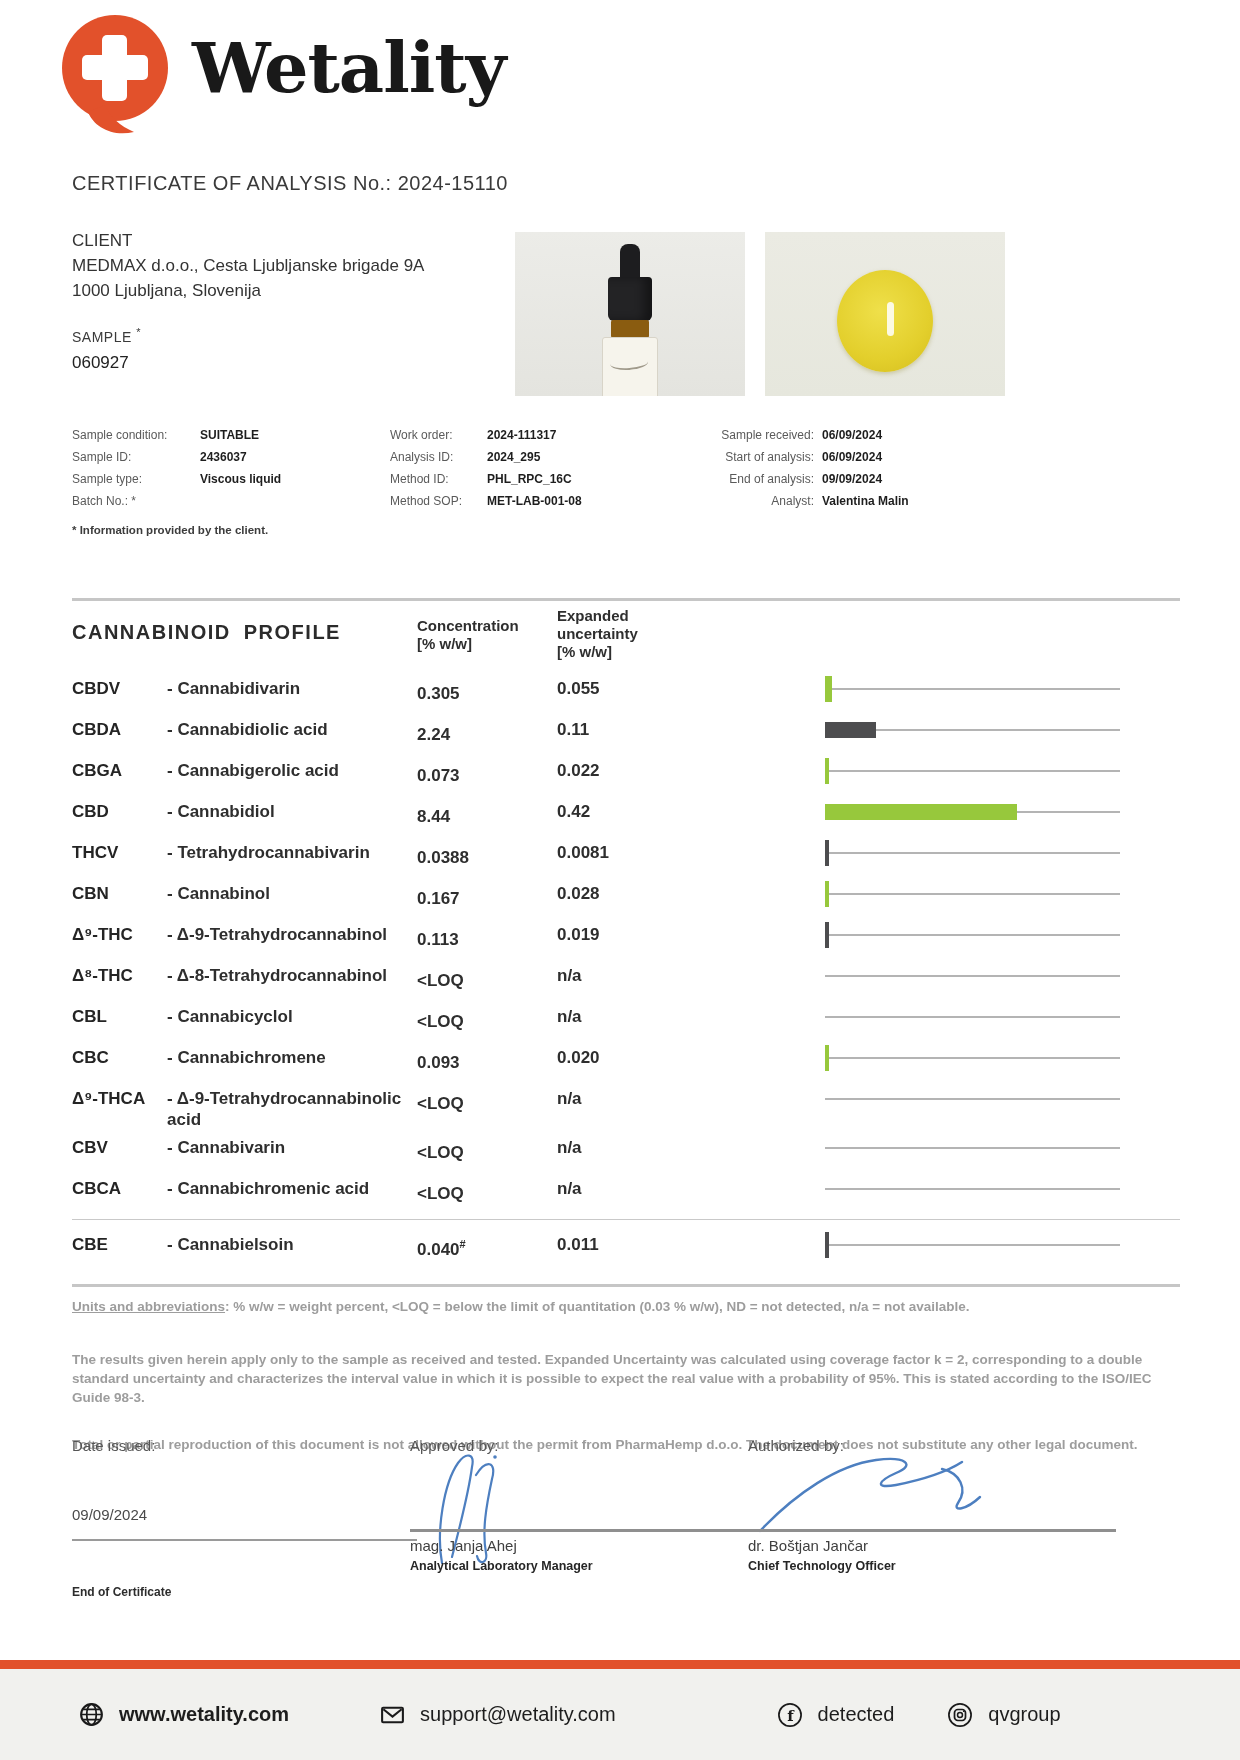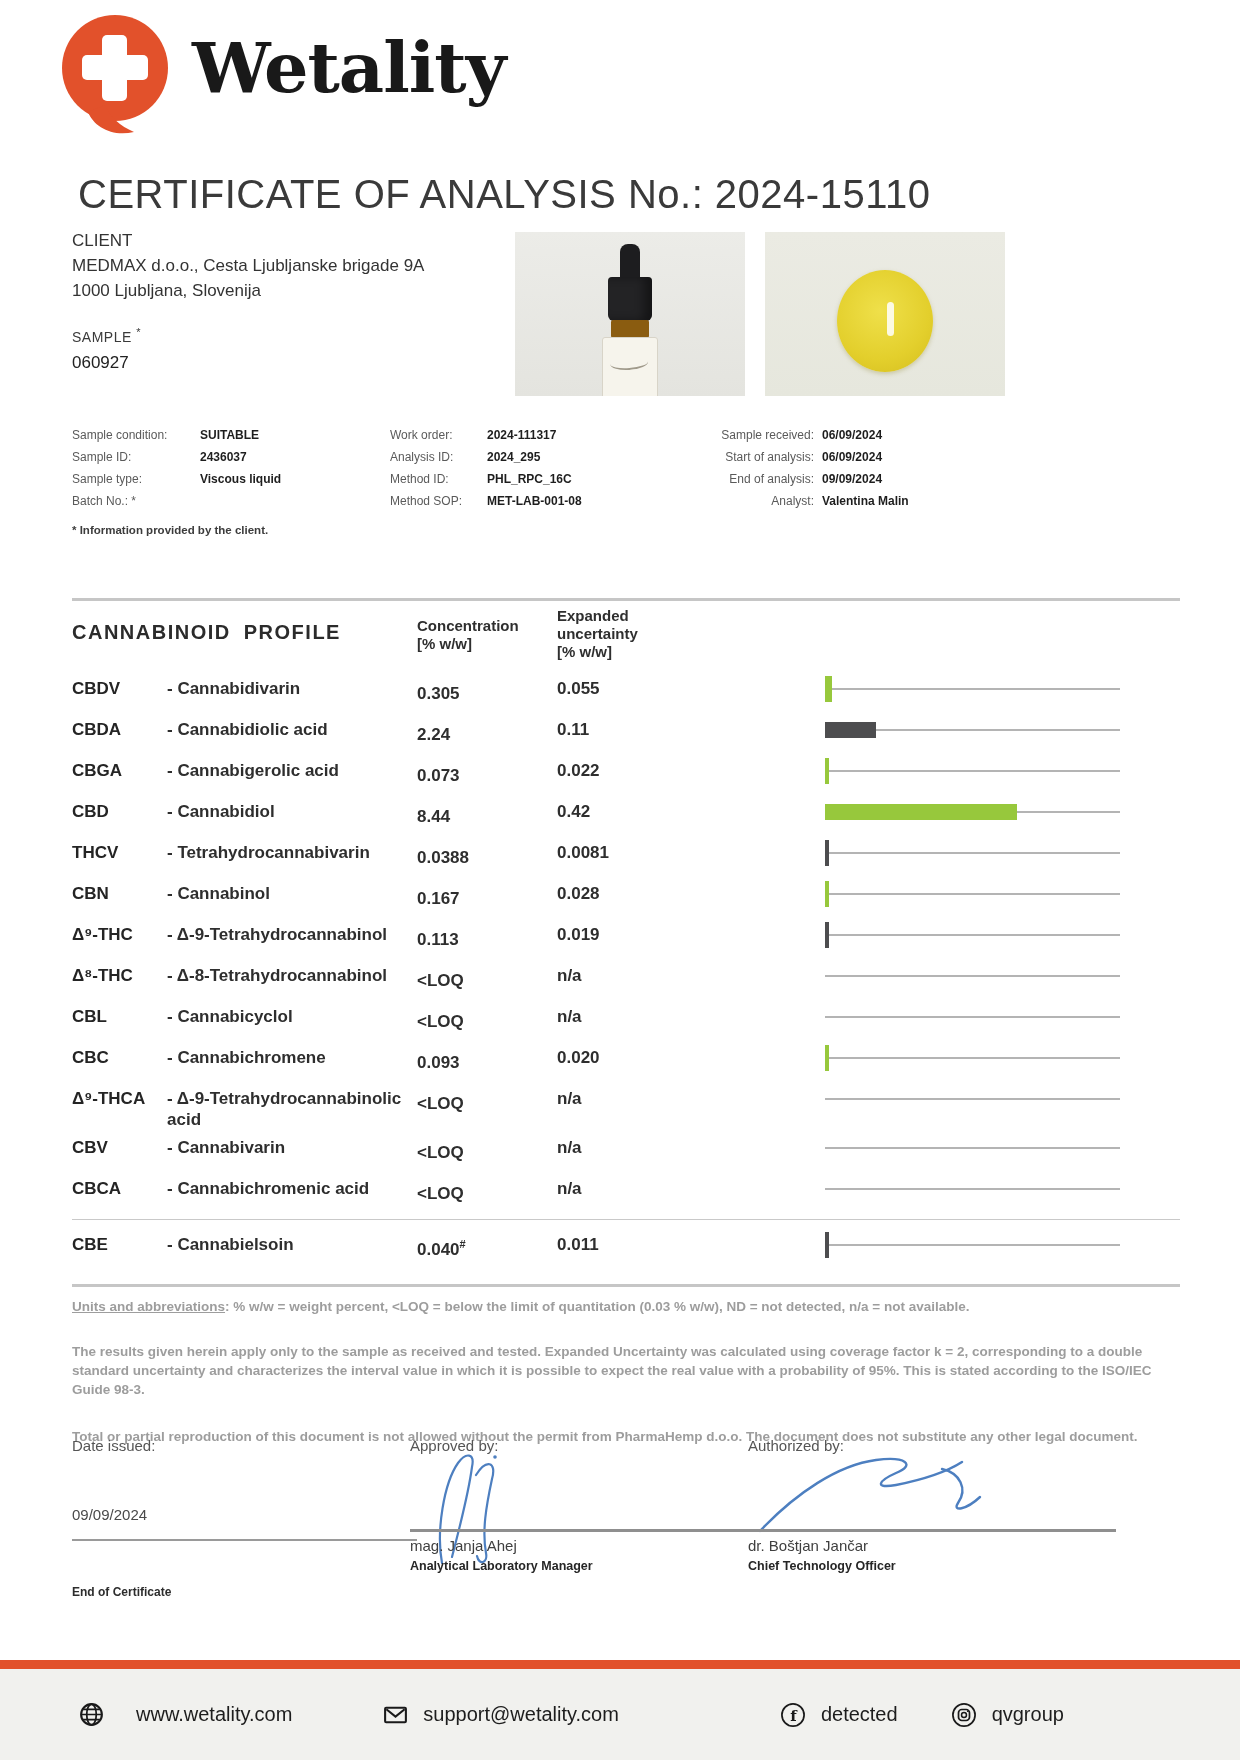--- a/index.html
+++ b/index.html
@@ -5,21 +5,21 @@
   html,body{margin:0;padding:0;background:#fff;}
   .page{position:relative;width:1240px;height:1760px;background:#ffffff;overflow:hidden;
         font-family:"Liberation Sans",sans-serif;color:#2e2e2e;}
 
   
   .logo{position:absolute;left:60px;top:14px;display:flex;align-items:flex-start;}
   .logo svg{display:block;}
   .wordmark{font-family:"DejaVu Serif",serif;font-weight:700;font-size:70px;color:#191919;
             margin-left:20px;margin-top:12px;letter-spacing:-1px;}
 
-  .doc-title{position:absolute;left:72px;top:172px;font-size:40px;color:#3a3a3a;letter-spacing:.5px;margin-left:6px;}
+  .doc-title{position:absolute;left:72px;top:172px;font-size:20px;color:#3a3a3a;letter-spacing:.5px;}
 
   
   .client{position:absolute;left:72px;top:228px;font-size:17px;line-height:25px;color:#333;}
   .sample{position:absolute;left:72px;top:326px;}
   .sample .lbl{font-size:14px;color:#3a3a3a;letter-spacing:.5px;}
   .sample .lbl sup{font-size:11px;}
   .sample .num{font-size:17px;color:#222;margin-top:8px;}
 
   
   .photo{position:absolute;top:232px;height:164px;overflow:hidden;}
@@ -67,21 +67,21 @@
   .prow.sep{border-top:1px solid #c9c9c9;margin-top:7px;padding-top:14px;padding-bottom:12px;}
   .bar-wrap{position:relative;height:24px;margin-left:98px;width:295px;}
   .bar-track{position:absolute;left:0;top:10px;width:295px;height:2px;background:#b4b4b4;}
   .bar{position:absolute;left:0;top:11px;transform:translateY(-50%);}
   .tbottom{border-top:3px solid #c6c6c6;margin-top:4px;}
 
   
   .notes{margin-top:10px;color:#9d9d9d;font-size:13.5px;line-height:19px;width:1095px;}
   .notes .u{text-decoration:underline;}
   .notes p{margin:0 0 0 0;}
-  .notes .p1{margin-top:26px;}
+  .notes .p1{margin-top:34px;}
   .notes .p2{margin-top:28px;}
 
   
   .signoff{position:absolute;left:0;top:1437px;width:1240px;height:200px;}
   .sig-col{position:absolute;top:0;}
   .sc1{left:72px;width:350px;}
   .sc2{left:410px;width:345px;}
   .sc3{left:748px;width:375px;}
   .sig-label{font-size:15px;color:#555;}
   .date-val{margin-top:52px;font-size:15px;color:#4a4a4a;}
@@ -95,21 +95,21 @@
   .sc2 .sig-svg{left:18px;top:8px;}
   .sc3 .sig-svg{left:8px;top:14px;}
   .endcert{position:absolute;left:72px;top:1585px;font-size:12px;font-weight:700;color:#2d2d2d;}
 
   
   .foot-orange{position:absolute;left:0;top:1660px;width:1240px;height:9px;background:#E2512B;}
   .foot-band{position:absolute;left:0;top:1669px;width:1240px;height:91px;background:#f1f1ee;
              display:flex;align-items:center;font-size:20px;color:#1d1d1d;}
   .f-item{display:flex;align-items:center;}
   .f-item svg{display:block;margin-right:14px;}
-  .f-web{margin-left:78px;font-weight:400;gap:17px;}
+  .f-web{margin-left:78px;font-weight:700;}
   .f-mail{margin-left:90px;}
   .f-fb{margin-left:160px;}
   .f-ig{margin-left:52px;}
 </style>
 </head>
 <body>
 
 <div class="page">
 
   <div class="logo">

